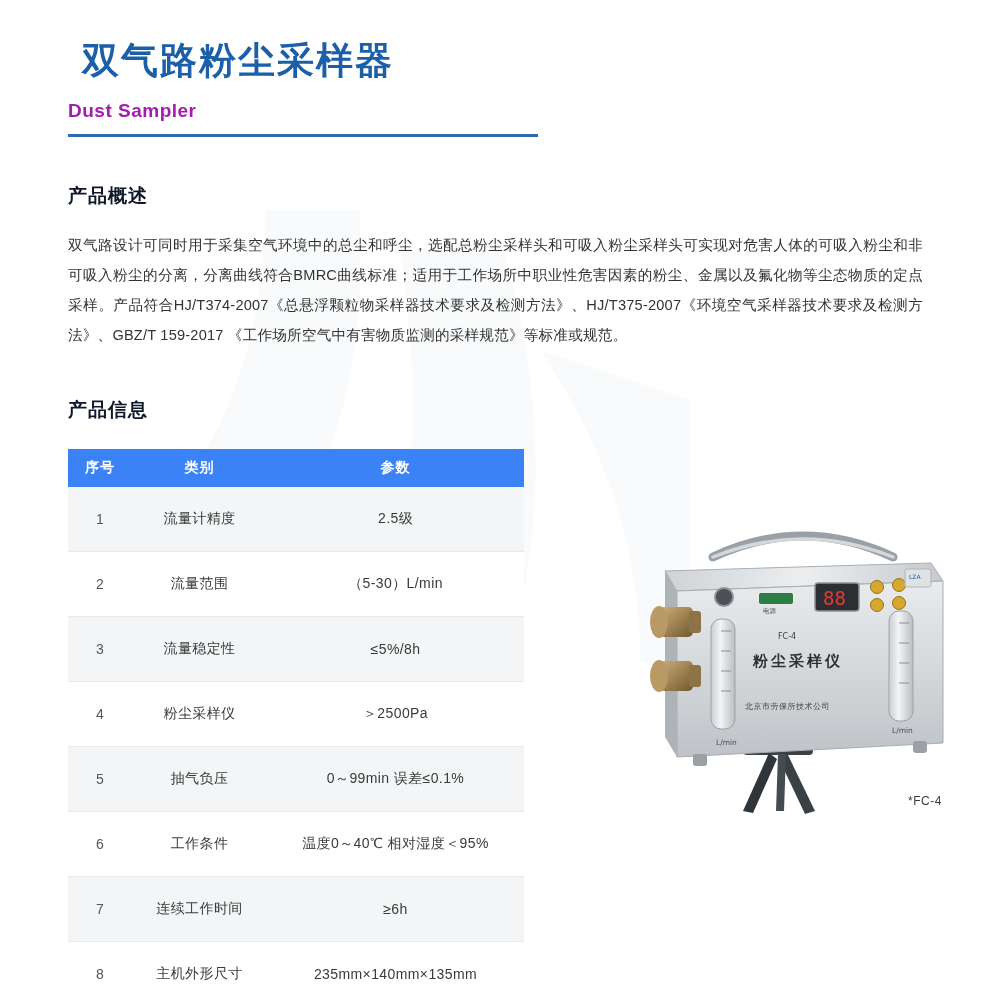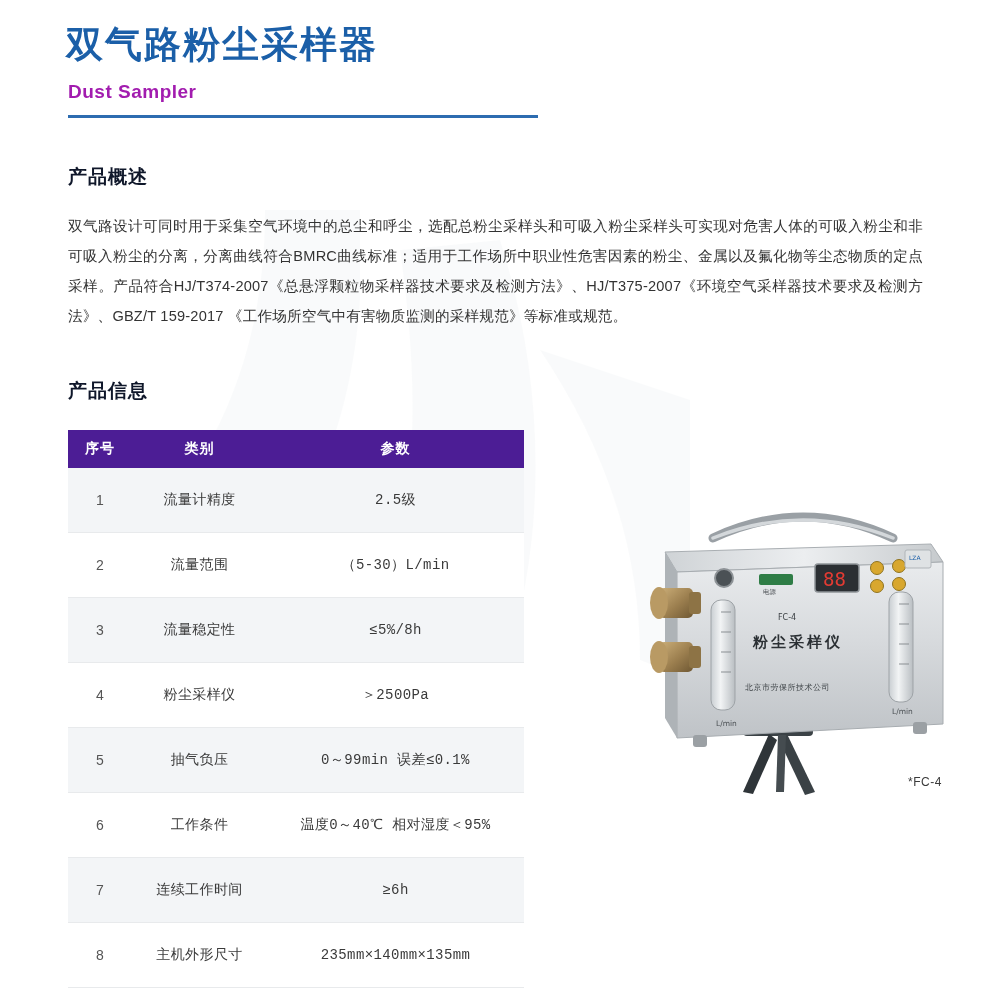--- a/index.html
+++ b/index.html
@@ -36,21 +36,21 @@
 
   .header {
     padding: 22px 0 0 66px;
   }
   .title-cn {
     font-size: 37px;
     font-weight: bold;
     color: #1b5fa8;
     letter-spacing: 2px;
     line-height: 1.25;
-    margin: 0;
+    margin: 16px;
   }
   .title-en {
     font-size: 19px;
     font-weight: bold;
     color: #a21caf;
     letter-spacing: 0.5px;
     margin: 13px 0 0 2px;
   }
   .rule {
     margin: 12px 0 0 2px;
@@ -84,21 +84,21 @@
     position: relative;
     margin-top: 26px;
   }
 
   table.spec {
     border-collapse: collapse;
     width: 450px;
     table-layout: fixed;
   }
   table.spec th {
-    background: #4c1d95;
+    background: #3b82f6;
     color: #ffffff;
     font-size: 14px;
     font-weight: bold;
     height: 36px;
     letter-spacing: 1px;
     border: none;
   }
   table.spec th.c0 { width: 62px; }
   table.spec th.c1 { width: 133px; }
   table.spec th.c2 { width: 255px; }
@@ -108,21 +108,21 @@
     font-size: 14px;
     color: #3a3a3a;
     text-align: center;
     vertical-align: middle;
     border-bottom: 1px solid #e8eaec;
     letter-spacing: 0.4px;
   }
   table.spec tr.odd td { background: #f3f5f7; }
   table.spec tr.even td { background: #ffffff; }
   table.spec td.idx { color: #555; }
-  table.spec td.val { white-space: nowrap; font-family: Liberation Mono, monospace; }
+  table.spec td.val { white-space: nowrap; }
 
   
   .photo-block {
     position: absolute;
     left: 525px;
     top: 62px;
     width: 400px;
   }
   .caption {
     position: absolute;

